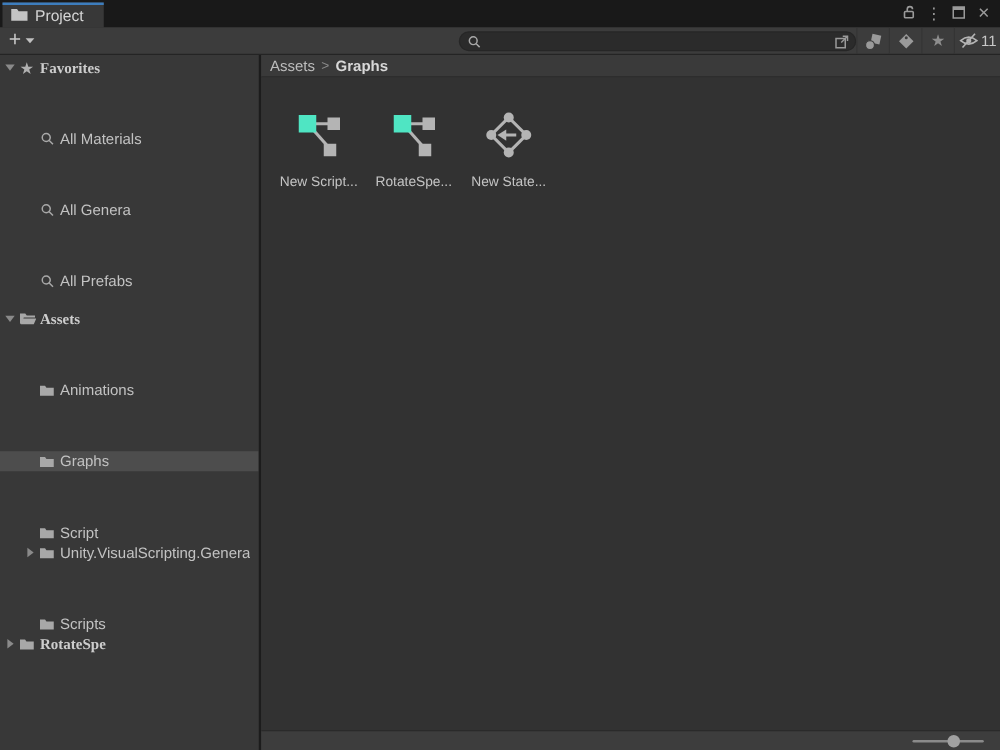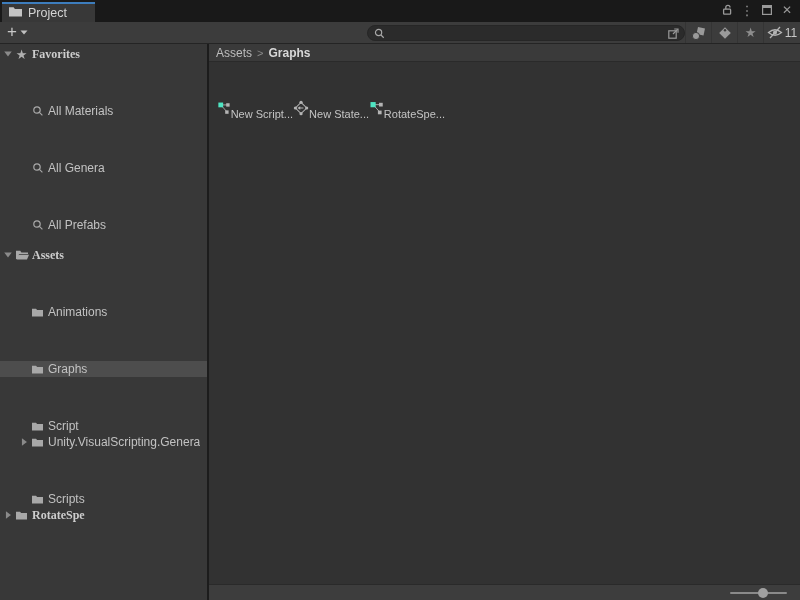--- a/index.html
+++ b/index.html
@@ -10,21 +10,21 @@
     font-family:"Liberation Sans", sans-serif;
     font-size:12px; color:#c2c2c2;
   }
   .window { position:relative; width:800px; height:600px; display:flex; flex-direction:column; }
 
   
   .tabbar { flex:0 0 22px; height:22px; background:#191919; position:relative; display:flex; align-items:flex-end; }
   .tab {
     margin-left:2px; height:20px; background:#383838;
     border-top:2px solid #3d7dbd;
-    display:flex; align-items:center; gap:5px; padding:0 28px 0 6px;
+    display:flex; align-items:center; gap:5px; padding:0 16px 0 6px;
   }
   .tab-label { color:#d4d4d4; font-size:12.5px; }
   .window-controls { position:absolute; right:5px; top:0; height:20px; display:flex; align-items:center; gap:4px; color:#9a9a9a; }
   .wc { width:16px; height:16px; display:flex; align-items:center; justify-content:center; cursor:default; }
   .kebab-glyph { font-size:13px; line-height:1; color:#9a9a9a; }
   .close-glyph { font-size:12px; line-height:1; color:#9a9a9a; }
 
   
   .toolbar { flex:0 0 22px; height:22px; background:#3c3c3c; border-bottom:1px solid #242424; position:relative; display:flex; align-items:center; }
   .add-button { display:flex; align-items:center; gap:3px; padding:0 6px 0 7px; height:100%; }
@@ -60,21 +60,21 @@
   .star-small { font-size:13px; color:#b0b0b0; line-height:1; }
 
   
   .breadcrumb { flex:0 0 18px; height:18px; background:#3a3a3a; border-bottom:1px solid #2a2a2a; display:flex; align-items:center; gap:5px; padding-left:7px; }
   .crumb { color:#bdbdbd; }
   .crumb-sep { color:#8a8a8a; font-size:11px; }
   .crumb.current { font-weight:bold; color:#d8d8d8; }
 
   
   .grid { flex:1; display:flex; align-items:flex-start; padding:26px 0 0 8px; overflow:hidden; }
-  .asset-item { width:76px; display:flex; flex-direction:row; align-items:center; }
+  .asset-item { width:76px; display:flex; flex-direction:column; align-items:center; }
   .asset-icon { width:40px; height:40px; margin-bottom:12px; }
   .asset-label { font-size:11px; color:#c4c4c4; white-space:nowrap; }
 
   
   .bottombar { flex:0 0 16px; height:16px; background:#3d3d3d; border-top:1px solid #2a2a2a; display:flex; align-items:center; justify-content:flex-end; padding-right:13px; }
   .zoom-slider { position:relative; width:57px; height:12px; }
   .slider-track { position:absolute; left:0; right:0; top:5px; height:2px; background:#8a8a8a; border-radius:1px; }
   .slider-knob { position:absolute; left:28px; top:1px; width:10px; height:10px; border-radius:50%; background:#a0a0a0; }
 </style>
 </head>
@@ -297,46 +297,46 @@
 
         <div class="asset-item">
           <svg class="asset-icon" viewBox="0 0 40 40">
             <line x1="11" y1="11" x2="31" y2="11" stroke="#b4b4b4" stroke-width="2.5"></line>
             <line x1="13" y1="13" x2="29" y2="31" stroke="#b4b4b4" stroke-width="2.5"></line>
             <rect x="4" y="4" width="14" height="14" fill="#4fe5c3"></rect>
             <rect x="27" y="6" width="10" height="10" fill="#b4b4b4"></rect>
             <rect x="24" y="27" width="10" height="10" fill="#b4b4b4"></rect>
           </svg>
           <span class="asset-label">New Script...</span>
+        </div>
+
+        <div class="asset-item">
+          <svg class="asset-icon" viewBox="0 0 40 40">
+            <line x1="11" y1="11" x2="31" y2="11" stroke="#b4b4b4" stroke-width="2.5"></line>
+            <line x1="13" y1="13" x2="29" y2="31" stroke="#b4b4b4" stroke-width="2.5"></line>
+            <rect x="4" y="4" width="14" height="14" fill="#4fe5c3"></rect>
+            <rect x="27" y="6" width="10" height="10" fill="#b4b4b4"></rect>
+            <rect x="24" y="27" width="10" height="10" fill="#b4b4b4"></rect>
+          </svg>
+          <span class="asset-label">RotateSpe...</span>
         </div>
 
         <div class="asset-item">
           <svg class="asset-icon" viewBox="0 0 40 40">
             <path d="M20 6 L34 20 L20 34 L6 20 Z" fill="none" stroke="#b4b4b4" stroke-width="2.5"></path>
             <circle cx="20" cy="6" r="4" fill="#b4b4b4"></circle>
             <circle cx="34" cy="20" r="4" fill="#b4b4b4"></circle>
             <circle cx="20" cy="34" r="4" fill="#b4b4b4"></circle>
             <circle cx="6" cy="20" r="4" fill="#b4b4b4"></circle>
             <line x1="26" y1="20" x2="17" y2="20" stroke="#b4b4b4" stroke-width="2.5"></line>
             <polygon points="11,20 18,15.5 18,24.5" fill="#b4b4b4"></polygon>
           </svg>
           <span class="asset-label">New State...</span>
         </div>
 
-        <div class="asset-item">
-          <svg class="asset-icon" viewBox="0 0 40 40">
-            <line x1="11" y1="11" x2="31" y2="11" stroke="#b4b4b4" stroke-width="2.5"></line>
-            <line x1="13" y1="13" x2="29" y2="31" stroke="#b4b4b4" stroke-width="2.5"></line>
-            <rect x="4" y="4" width="14" height="14" fill="#4fe5c3"></rect>
-            <rect x="27" y="6" width="10" height="10" fill="#b4b4b4"></rect>
-            <rect x="24" y="27" width="10" height="10" fill="#b4b4b4"></rect>
-          </svg>
-          <span class="asset-label">RotateSpe...</span>
-        </div>
-
       </div>
 
       <div class="bottombar">
         <div class="zoom-slider">
           <div class="slider-track"></div>
           <div class="slider-knob"></div>
         </div>
       </div>
 
     </div>

